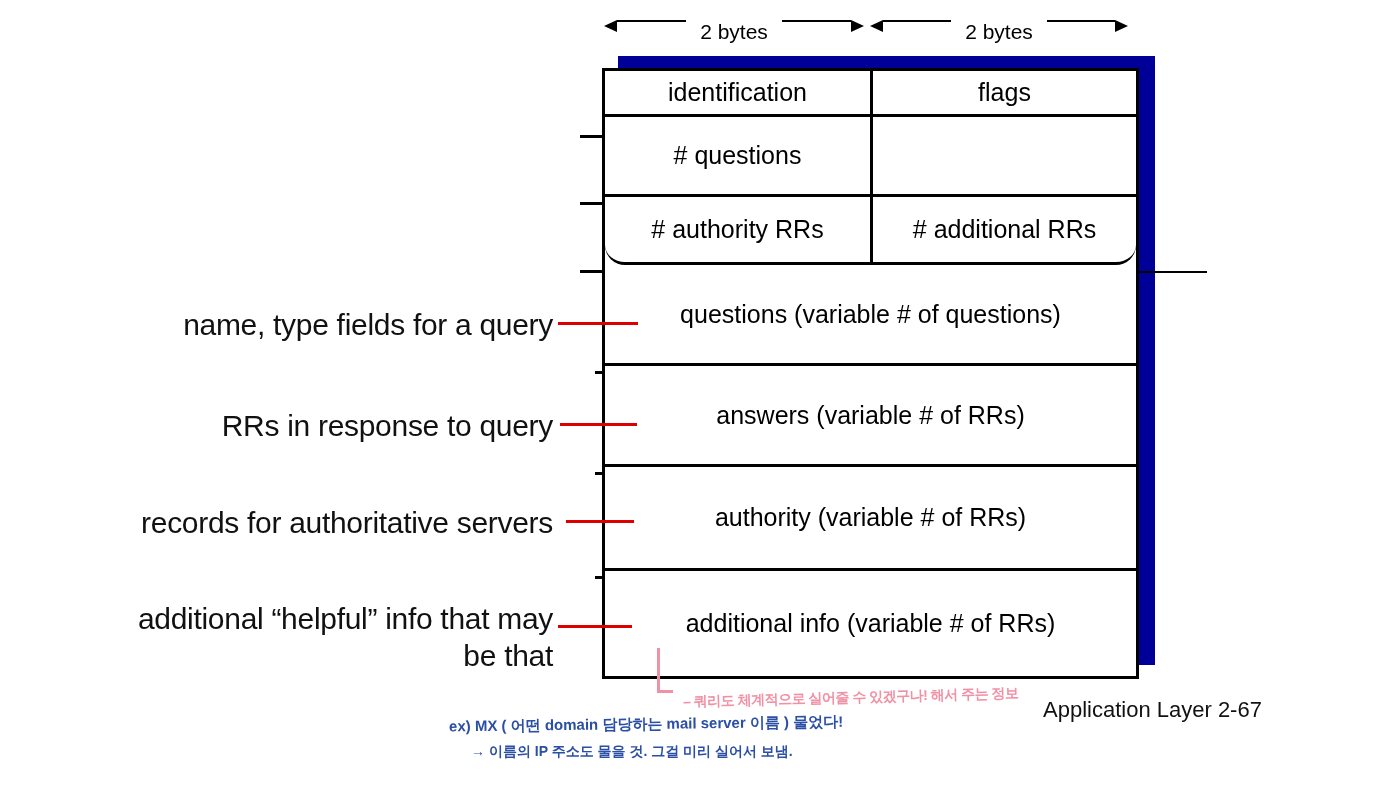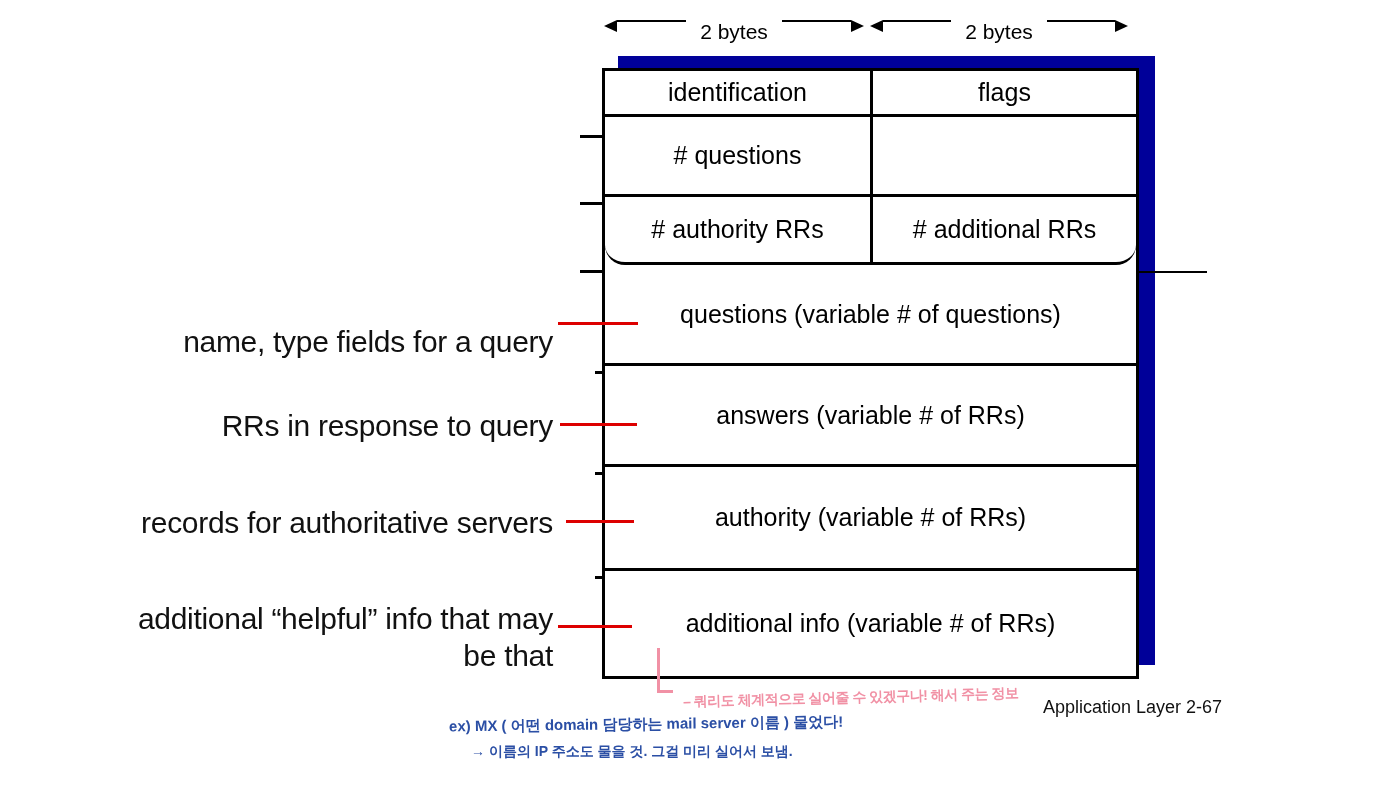--- a/index.html
+++ b/index.html
@@ -50,21 +50,21 @@
 
   
   .pinkline{position:absolute;background:var(--pink,#f191a5);}
   #pink-note{position:absolute;left:683px;top:689px;font-size:14px;letter-spacing:-0.5px;
     color:var(--pink,#f191a5);transform:rotate(-1.5deg);white-space:nowrap;font-weight:bold;}
   .blue-note{position:absolute;color:var(--ink-blue,#2b4fa5);white-space:nowrap;font-weight:bold;}
   #blue-note-1{left:449px;top:715px;font-size:15px;transform:rotate(-0.7deg);}
   #blue-note-2{left:471px;top:743px;font-size:14px;}
 
   
-  #page-label{position:absolute;left:1043px;top:697px;font-size:18px;color:#111;white-space:nowrap;}
+  #page-label{position:absolute;left:1043px;top:697px;font-size:22px;color:#111;white-space:nowrap;}
 </style>
 </head>
 <body>
 
 <div id="slide">
 
   <div class="byte-arrow" id="arrow-left-group">
     <span class="ah left"></span>
     <span class="aline"></span>
     <span class="albl">2 bytes</span>
@@ -113,21 +113,21 @@
   <div class="tick" style="left:595px;top:371px;width:7px;"></div>
   <div class="tick" style="left:595px;top:472px;width:7px;"></div>
   <div class="tick" style="left:595px;top:576px;width:7px;"></div>
   <div id="stub-right"></div>
 
   <div class="redline" style="left:558px;top:322px;width:80px;"></div>
   <div class="redline" style="left:560px;top:423px;width:77px;"></div>
   <div class="redline" style="left:566px;top:520px;width:68px;"></div>
   <div class="redline" style="left:558px;top:625px;width:74px;"></div>
 
-  <div class="callout" style="top:323px;">name, type fields  for a query</div>
+  <div class="callout" style="top:306px;">name, type fields  for a query</div>
   <div class="callout" style="top:407px;">RRs in response to query</div>
   <div class="callout" style="top:504px;">records for authoritative servers</div>
   <div class="callout" style="top:600px;">
     <div>additional “helpful” info that may</div>
     <div>be that</div>
   </div>
 
   <div class="pinkline" style="left:657px;top:648px;width:2.5px;height:44px;"></div>
   <div class="pinkline" style="left:657px;top:690px;width:16px;height:2.5px;"></div>
   <div id="pink-note">– 쿼리도 체계적으로 실어줄 수 있겠구나! 해서 주는 정보</div>

